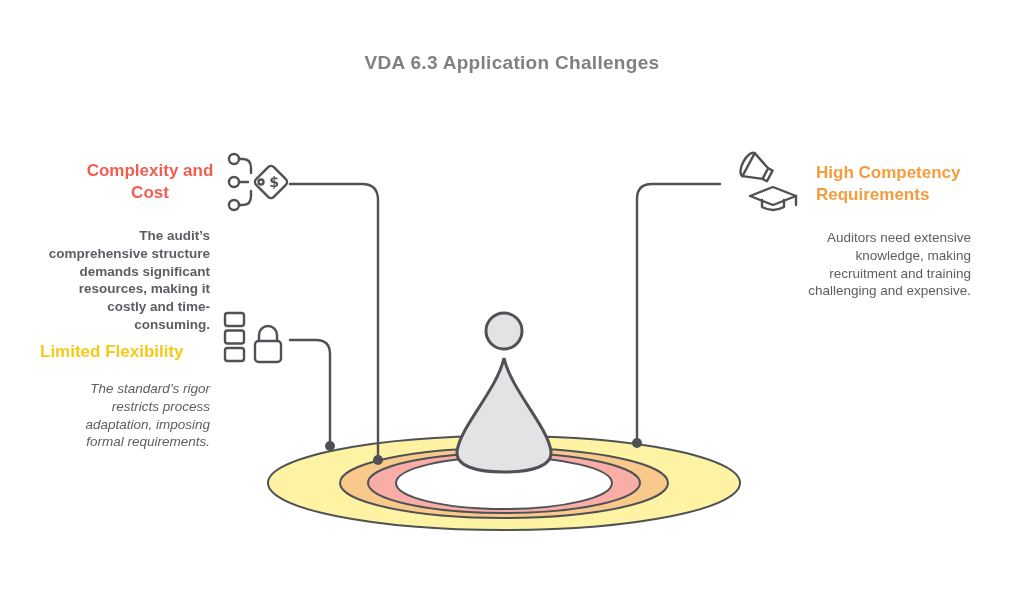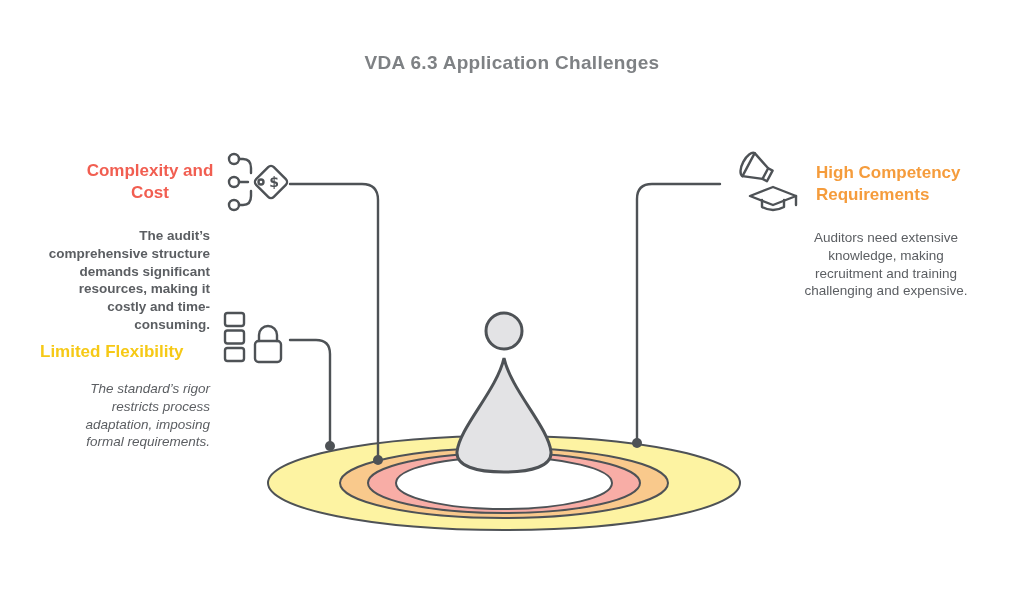--- a/index.html
+++ b/index.html
@@ -23,21 +23,21 @@
     position:absolute;font-size:17px;font-weight:bold;line-height:1.3;
   }
   .callout-body{
     position:absolute;font-size:13.5px;line-height:1.32;color:var(--body-text);
   }
   .c1-head{left:75px;top:160px;width:150px;text-align:center;color:var(--accent-red);}
   .c1-body{left:45px;top:227px;width:165px;text-align:right;font-weight:bold;}
   .c2-head{left:40px;top:341px;width:170px;color:var(--accent-yellow);}
   .c2-body{left:55px;top:380px;width:155px;text-align:right;font-style:italic;}
   .c3-head{left:800px;top:162px;width:170px;text-align:left;color:var(--accent-orange);margin-left:16px;}
-  .c3-body{left:801px;top:229px;width:170px;text-align:center;}
+  .c3-body{left:801px;top:229px;width:170px;text-align:right;}
 
   .ring{stroke:var(--line);stroke-width:2;}
   .ring-yellow{fill:var(--ring-yellow);}
   .ring-orange{fill:var(--ring-orange);}
   .ring-pink{fill:var(--ring-pink);}
   .ring-white{fill:var(--ring-white);}
   .figure{fill:var(--figure-fill);stroke:var(--line);stroke-width:3;}
   .connector{fill:none;stroke:var(--line);stroke-width:2.4;stroke-linecap:round;}
   .dot{fill:var(--line);stroke:none;}
   .icon{fill:none;stroke:var(--line);stroke-width:2.4;stroke-linecap:round;stroke-linejoin:round;}

